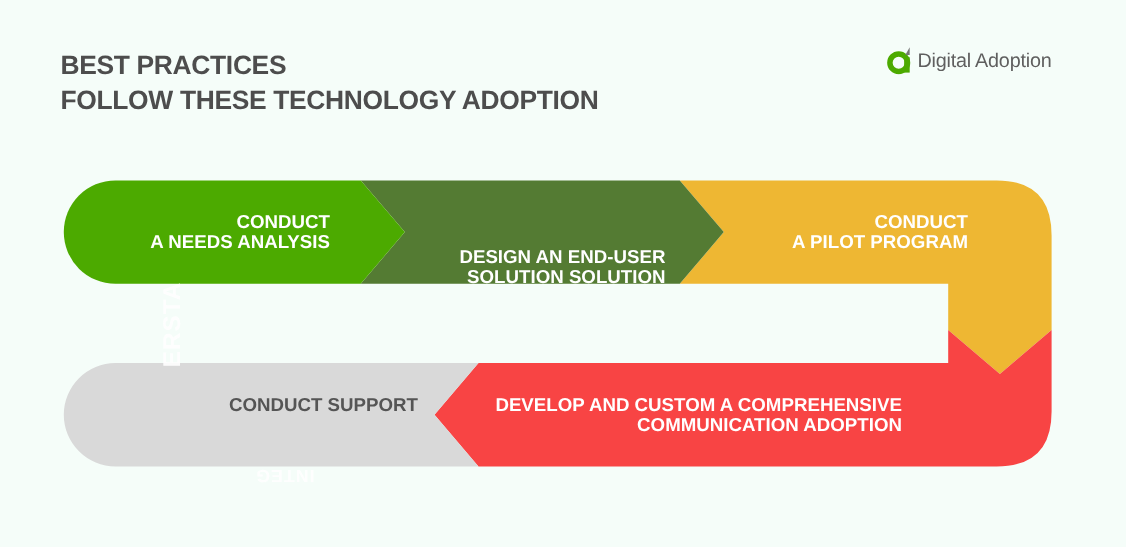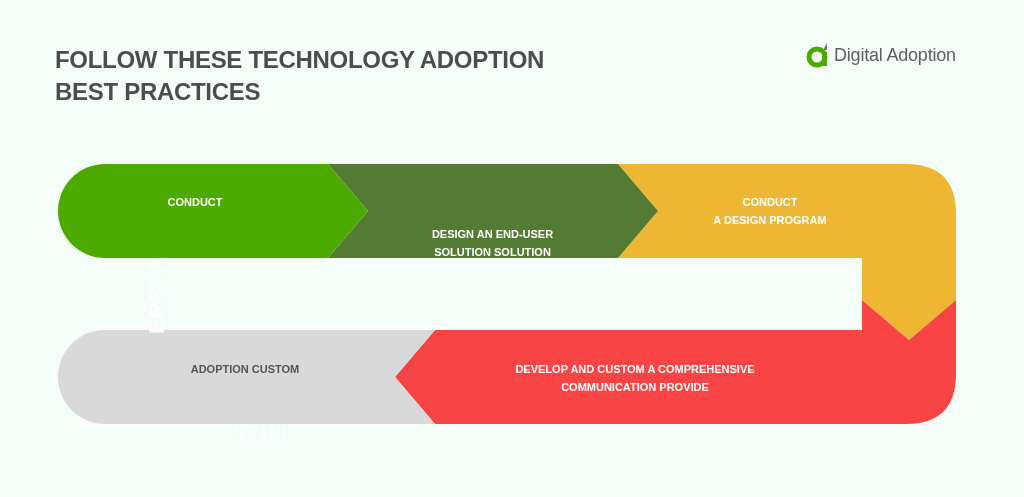--- a/index.html
+++ b/index.html
@@ -2,30 +2,30 @@
 <html><head>
 <meta charset="utf-8">
 <style>
   html, body { margin:0; padding:0; }
   body { width:1024px; height:497px; background:#f5fdf9; position:relative; overflow:hidden; font-family:"Liberation Sans", sans-serif; }
   .title { position:absolute; left:55px; top:44px; margin:0; font-size:24px; line-height:32px; font-weight:bold; color:#4d4d4d; letter-spacing:-0.3px; }
   .title span { display:block; }
   .logo { position:absolute; left:806px; top:42px; display:flex; align-items:center; }
   .logo-text { font-size:18px; color:#5f5f5f; margin-left:4px; letter-spacing:-0.2px; }
   svg.flow { position:absolute; left:0; top:0; }
-  .step-label { position:absolute; text-align:center; font-weight:bold; font-size:11px; line-height:18px; color:#ffffff; letter-spacing:0; }
+  .step-label { position:absolute; text-align:right; font-weight:bold; font-size:17px; line-height:18px; color:#ffffff; letter-spacing:0; }
   .step-label span { display:block; }
   .ghost { position:absolute; font-weight:bold; color:#ffffff; font-size:22px; letter-spacing:1px; }
 </style>
 </head>
 <body>
 
 <h1 class="title">
+  <span>BEST PRACTICES</span>
   <span>FOLLOW THESE TECHNOLOGY ADOPTION</span>
-  <span>BEST PRACTICES</span>
 </h1>
 
 <div class="logo">
   <svg width="24" height="26" viewBox="0 0 24 26">
     <circle cx="11" cy="15" r="8" fill="none" stroke="#4caa00" stroke-width="5"></circle>
     <rect x="16" y="10" width="5" height="14" fill="#4caa00"></rect>
     <path d="M17 8 L21 1 L21 8 Z" fill="#777777"></path>
   </svg>
   <span class="logo-text">Digital Adoption</span>
 </div>
@@ -41,28 +41,29 @@
   <path d="M328 164 L618 164 L658 211 L618 258 L328 258 L368 211 Z" fill="#547b33"></path>
 
   <path d="M105 164 L328 164 L368 211 L328 258 L105 258 A47 47 0 0 1 105 164 Z" fill="#4caa00"></path>
 </svg>
 
 <div class="ghost" style="left:118px; top:282px; transform:rotate(-90deg); transform-origin:center; opacity:0.9;">ERSTA</div>
 <div class="ghost" style="left:232px; top:422px; transform:rotate(180deg); font-size:16px; opacity:0.9;">INTEG</div>
 
 <div class="step-label" style="left:90px; top:193px; width:210px;">
   <span>CONDUCT</span>
+  <span>A NEEDS ANALYSIS</span>
 </div>
 <div class="step-label" style="left:380px; top:193px; width:225px;margin-top:32px;">
   <span>DESIGN AN END-USER</span>
   <span>SOLUTION SOLUTION</span>
 </div>
 <div class="step-label" style="left:660px; top:193px; width:220px;">
   <span>CONDUCT</span>
-  <span>A DESIGN PROGRAM</span>
+  <span>A PILOT PROGRAM</span>
 </div>
 <div class="step-label" style="left:450px; top:360px; width:370px;">
   <span>DEVELOP AND CUSTOM A COMPREHENSIVE</span>
-  <span>COMMUNICATION PROVIDE</span>
+  <span>COMMUNICATION ADOPTION</span>
 </div>
 <div class="step-label" style="left:110px; top:360px; width:270px; color:#555555;">
-  <span>ADOPTION CUSTOM</span>
+  <span>CONDUCT SUPPORT</span>
 </div>
 
 </body></html>

